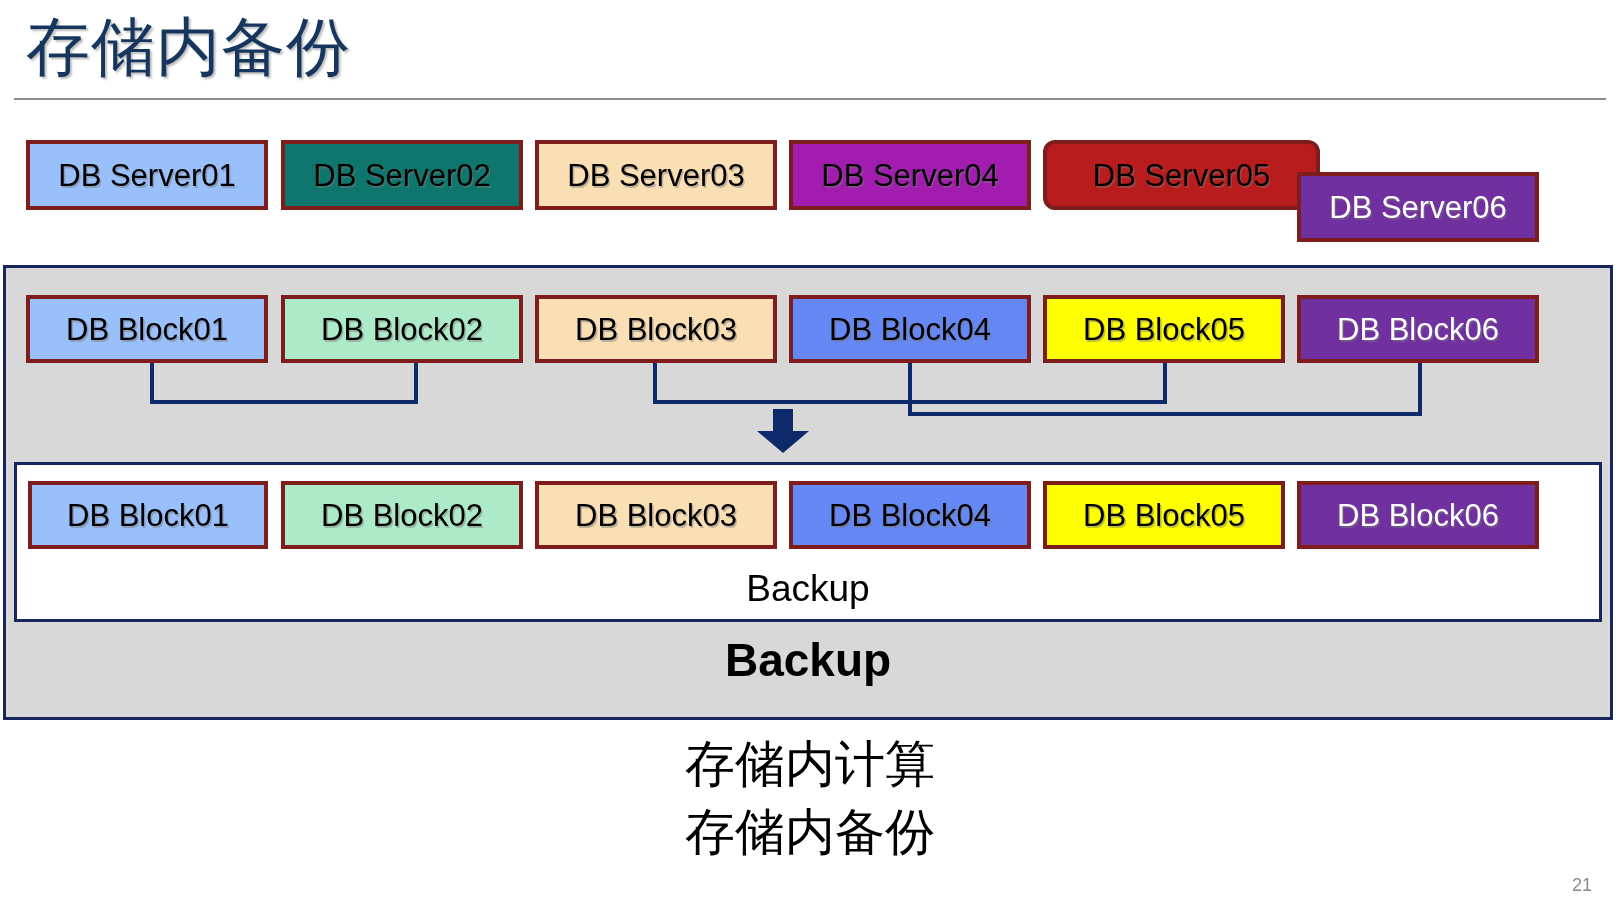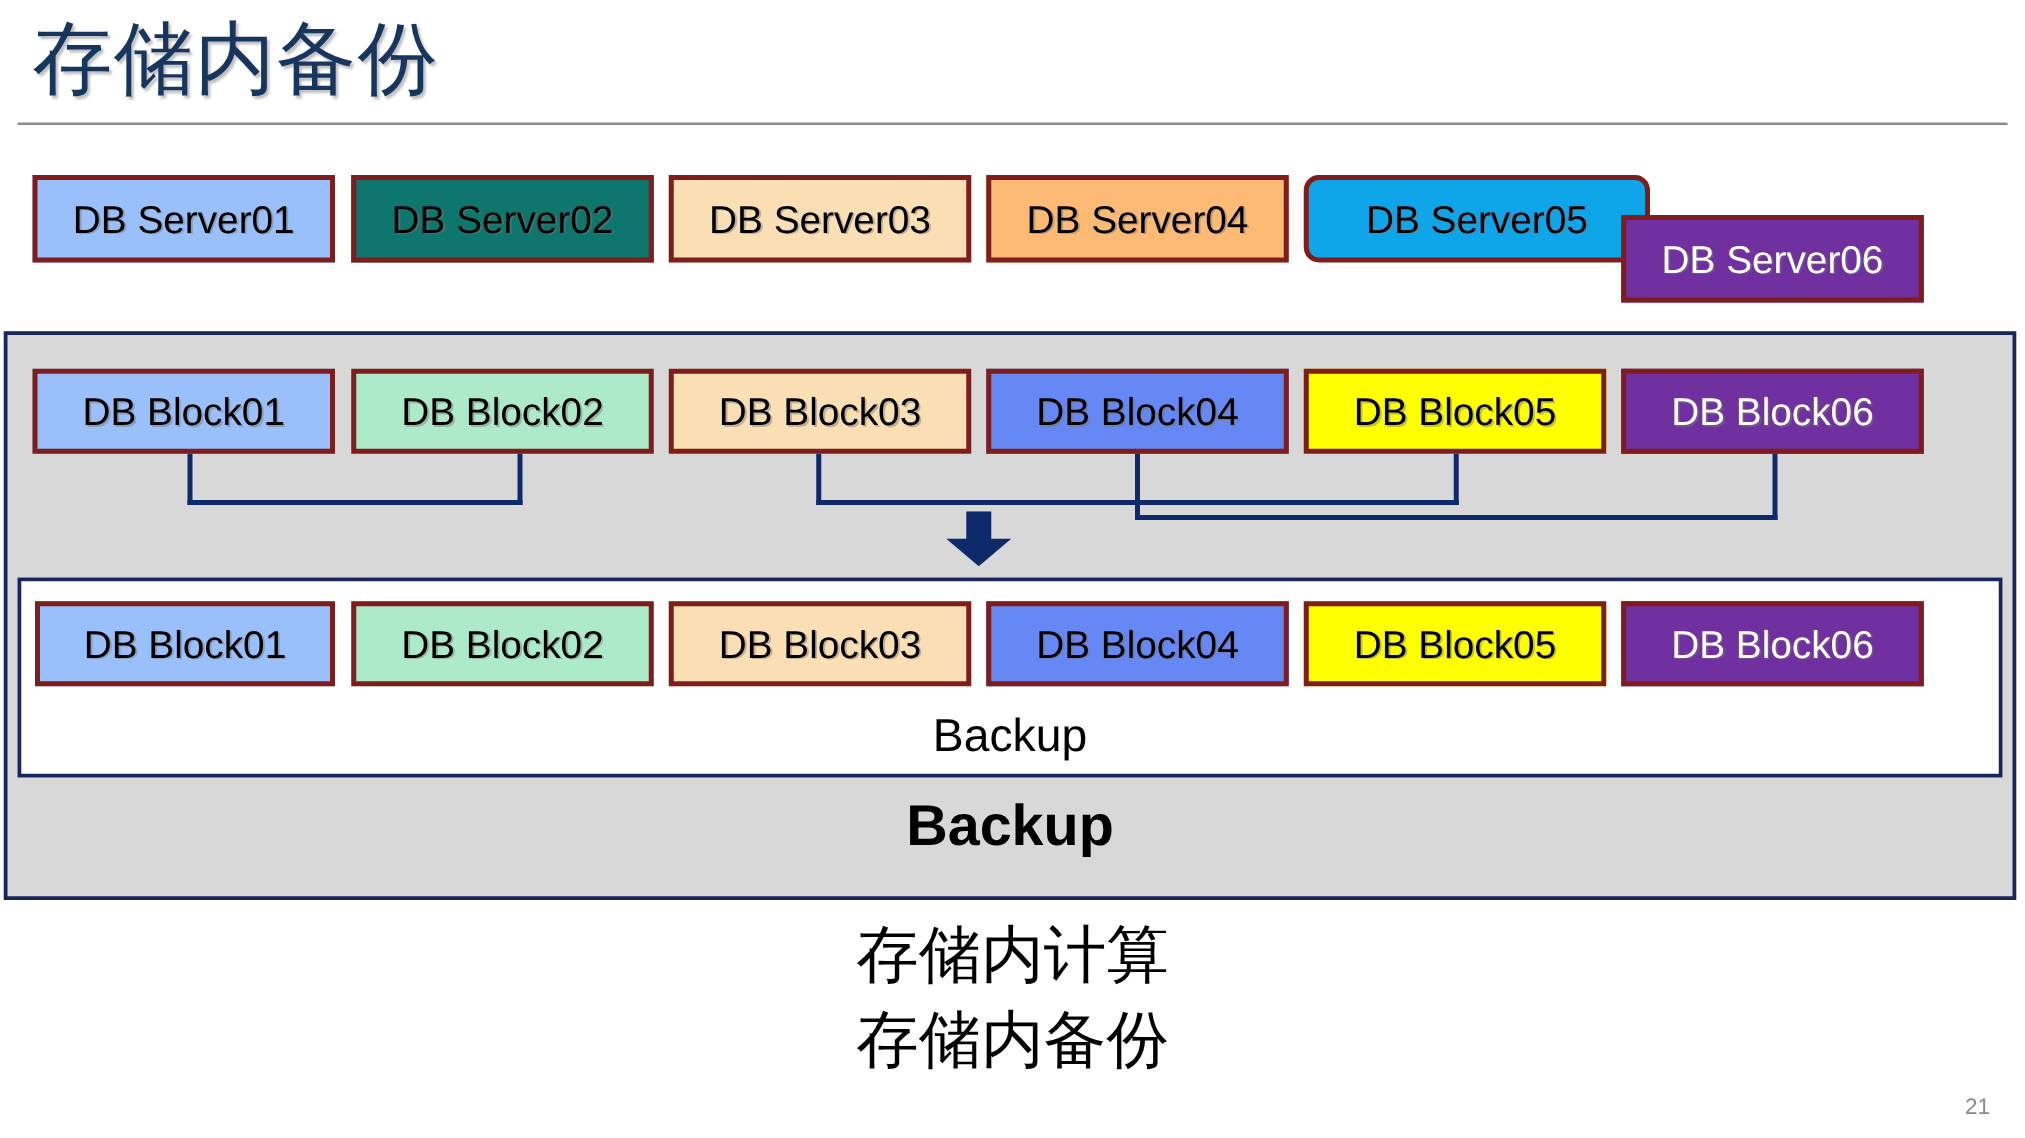--- a/index.html
+++ b/index.html
@@ -157,24 +157,24 @@
 <div id="server-row">
     <div class="cbox light-shadow" style="left: 26px; width: 242px; background: rgb(153, 192, 250); color: rgb(0, 0, 0);">
       <span>DB Server01</span>
     </div>
     <div class="cbox light-shadow" style="left: 281px; width: 242px; background: #0f766e; color: rgb(0, 0, 0);">
       <span>DB Server02</span>
     </div>
     <div class="cbox light-shadow" style="left: 535px; width: 242px; background: rgb(250, 223, 180); color: rgb(0, 0, 0);">
       <span>DB Server03</span>
     </div>
-    <div class="cbox light-shadow" style="left: 789px; width: 242px; background: #fdba74; color: rgb(0, 0, 0);">
+    <div class="cbox light-shadow" style="left: 789px; width: 242px; background: #a21caf; color: rgb(0, 0, 0);">
       <span>DB Server04</span>
     </div>
-    <div class="cbox light-shadow" style="left: 1043px; width: 277px; background: #0ea5e9; color: rgb(0, 0, 0); border-radius: 12px;">
+    <div class="cbox light-shadow" style="left: 1043px; width: 277px; background: #b91c1c; color: rgb(0, 0, 0); border-radius: 12px;">
       <span>DB Server05</span>
     </div>
     <div class="cbox light-shadow white-text" style="left: 1297px; width: 242px; background: rgb(112, 48, 160); color: rgb(255, 255, 255); margin-top: 32px;">
       <span>DB Server06</span>
     </div>
   </div>
 
 <div id="storage-container"></div>
 
 <div id="block-row-primary">

